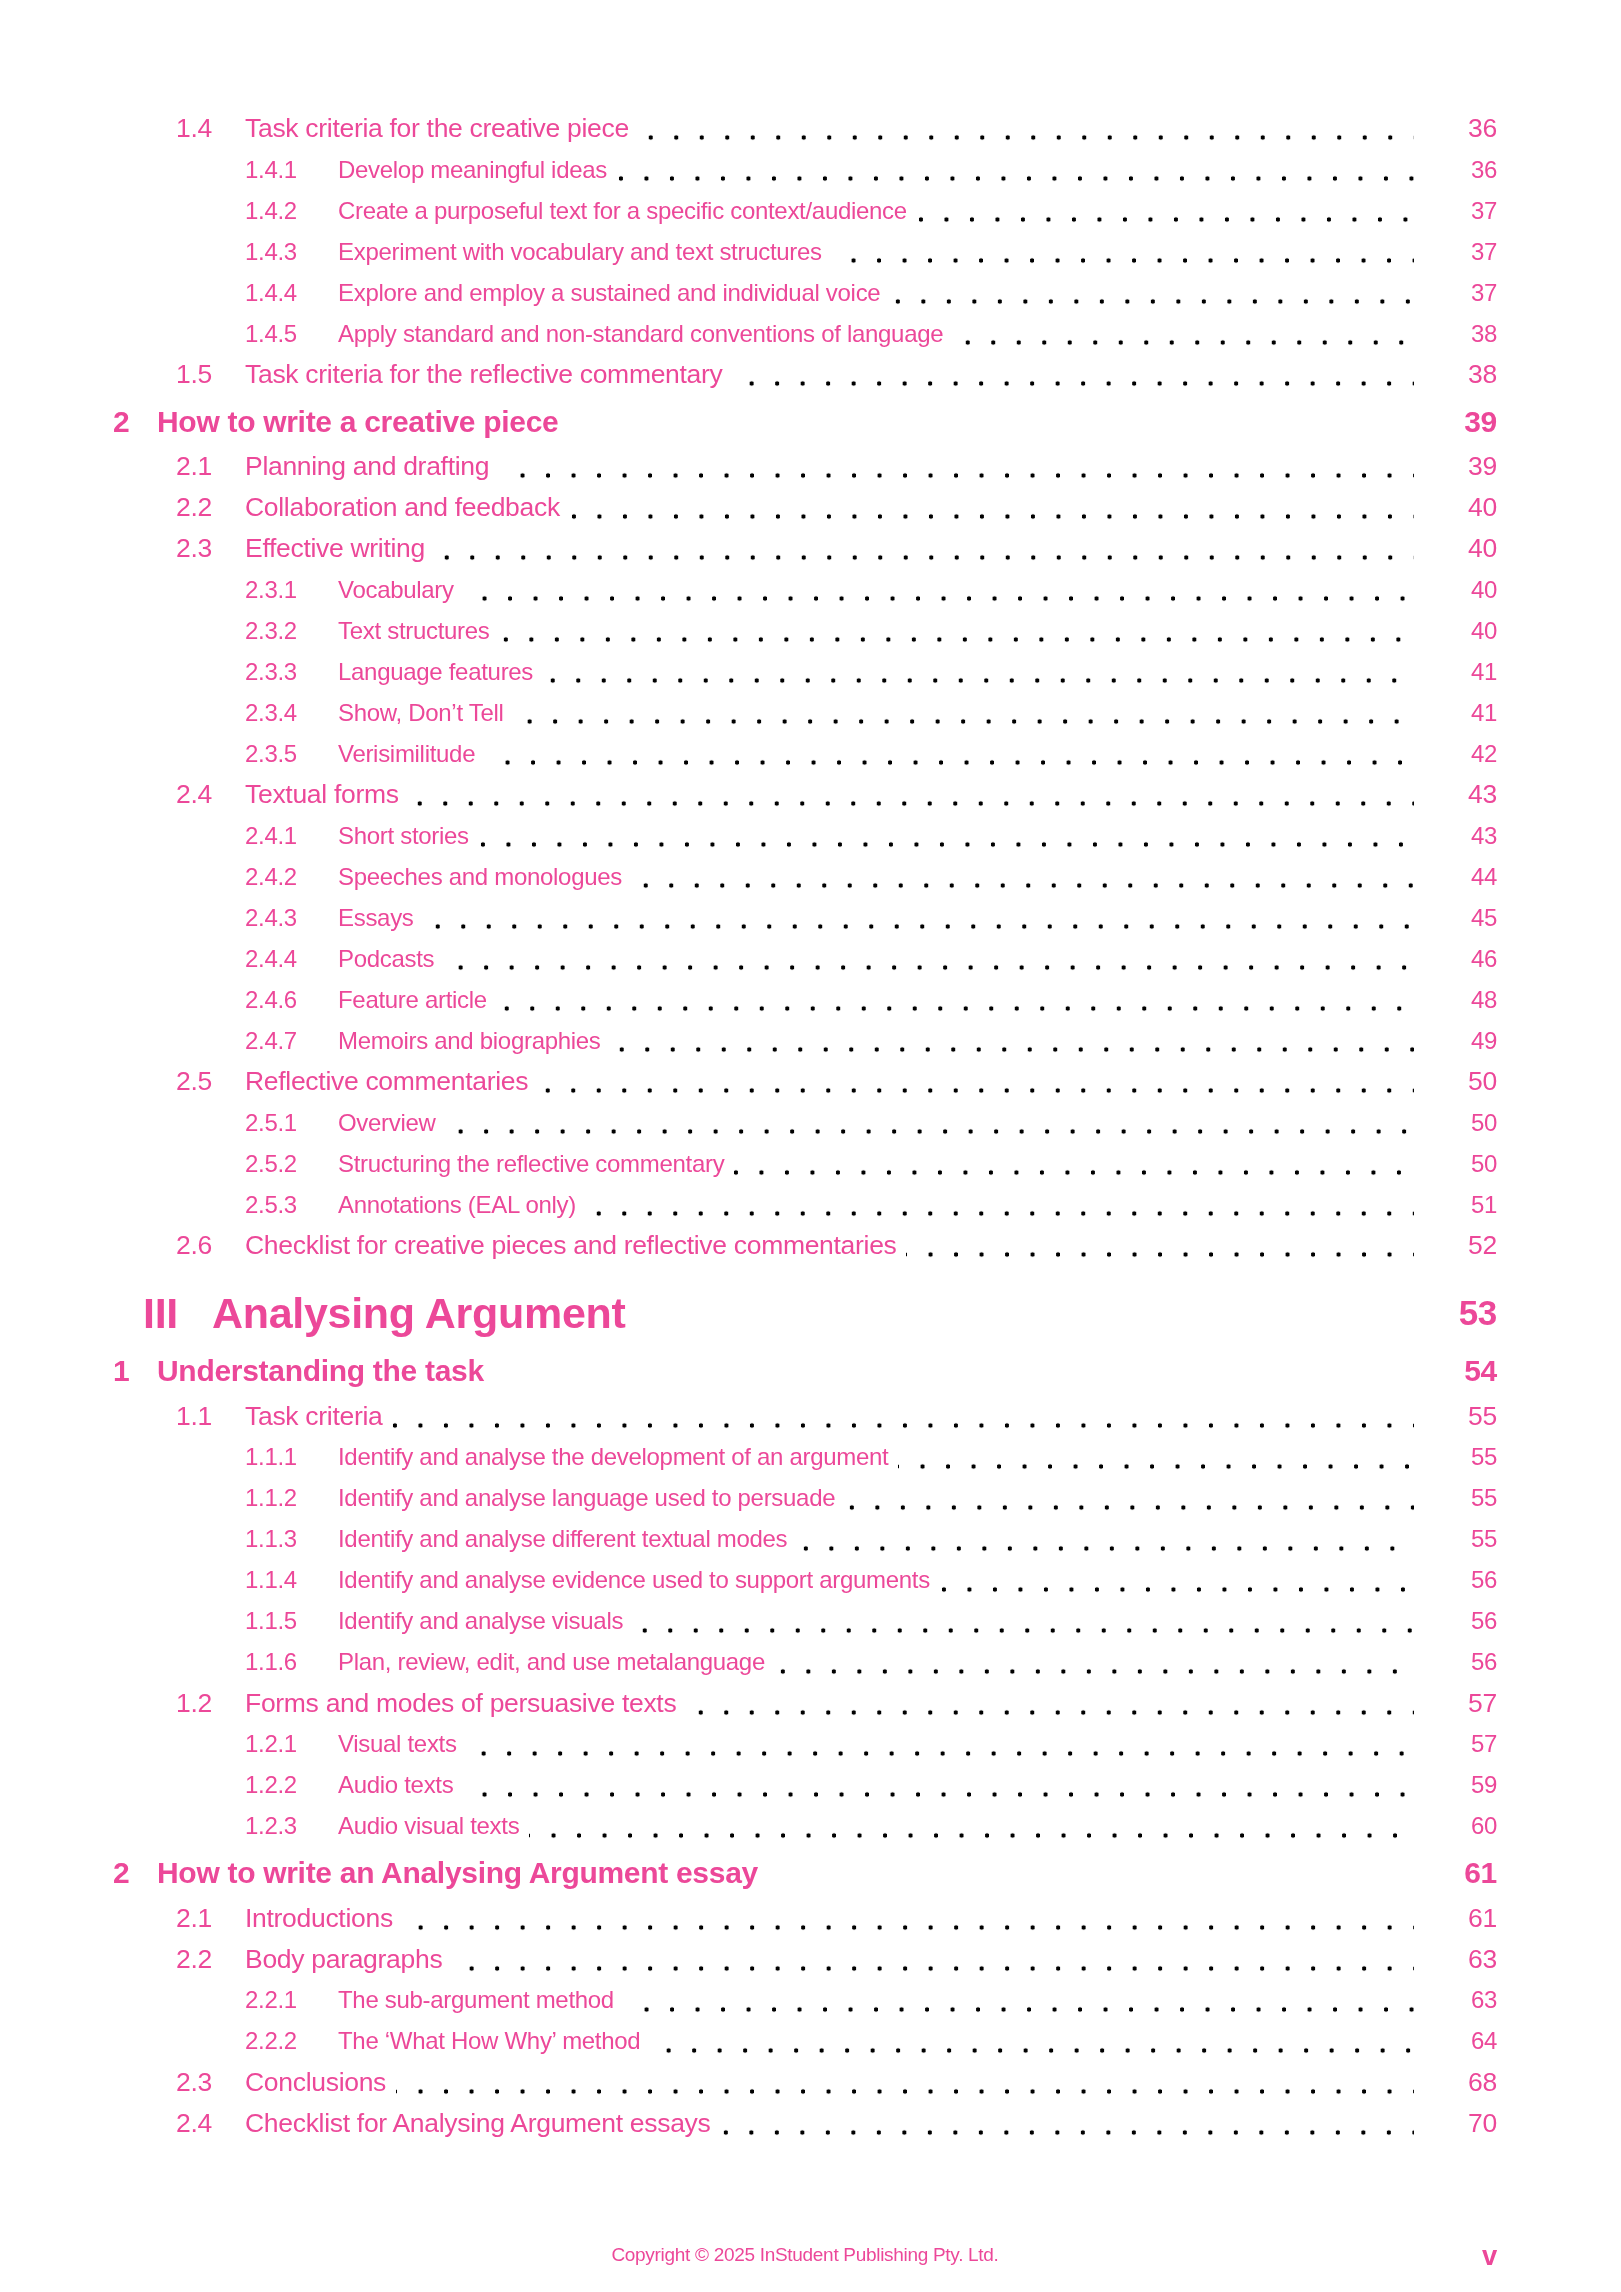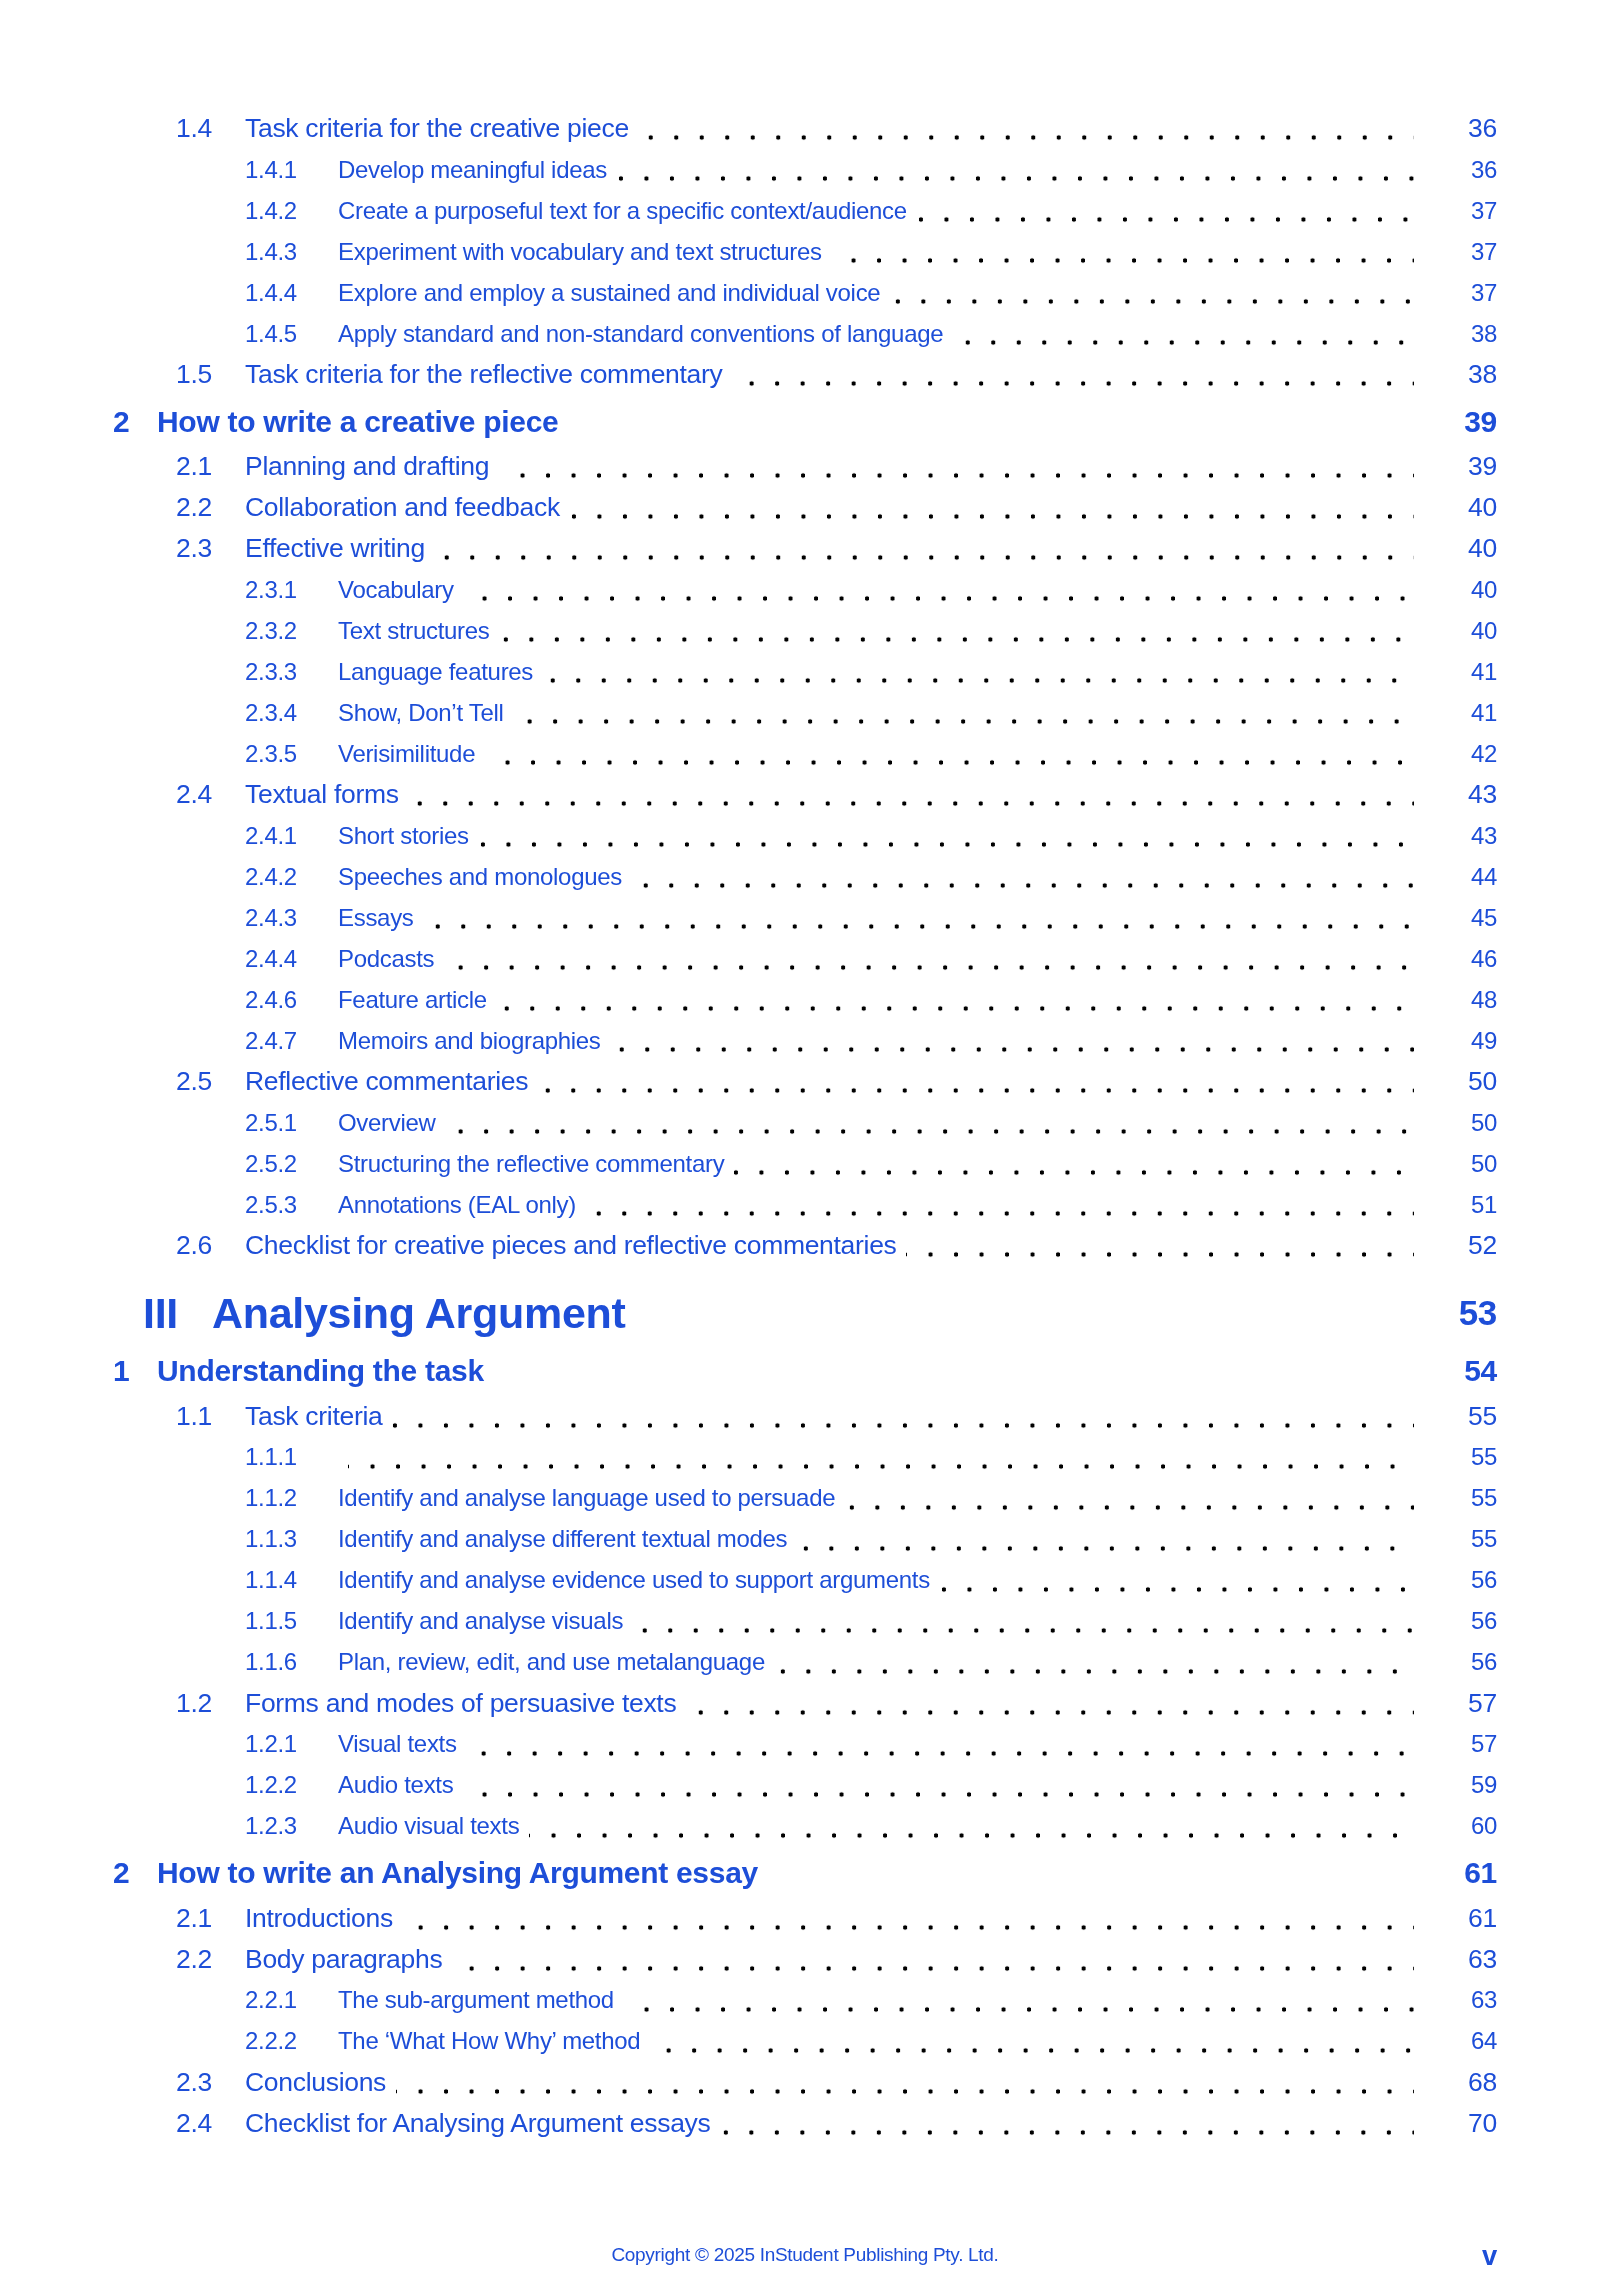--- a/index.html
+++ b/index.html
@@ -2,21 +2,21 @@
 <html><head>
 <meta charset="utf-8">
 <title>Contents</title>
 <style>
   html, body { margin: 0; padding: 0; background: #e8e8e8; }
   .page {
     position: relative;
     width: 1621px;
     height: 2293px;
     background: #ffffff;
-    color: #1d4ed8;
+    color: #ec4899;
     font-family: "Liberation Sans", sans-serif;
     letter-spacing: -0.3px;
     overflow: hidden;
   }
   .toc {
     position: absolute;
     top: 108px;
     left: 0;
     right: 0;
   }
@@ -275,20 +275,21 @@
         <span class="pg">54</span>
       </div>
       <div class="row section">
         <span class="num">1.1</span>
         <span class="label">Task criteria</span>
         <span class="leader dots" style="background-position-x: 15.7px;"></span>
         <span class="pg">55</span>
       </div>
       <div class="row subsection">
         <span class="num">1.1.1</span>
+        <span class="label">Identify and analyse the development of an argument</span>
         <span class="leader dots" style="background-position-x: 11.8px;"></span>
         <span class="pg">55</span>
       </div>
       <div class="row subsection">
         <span class="num">1.1.2</span>
         <span class="label">Identify and analyse language used to persuade</span>
         <span class="leader dots" style="background-position-x: 19.6px;"></span>
         <span class="pg">55</span>
       </div>
       <div class="row subsection">

